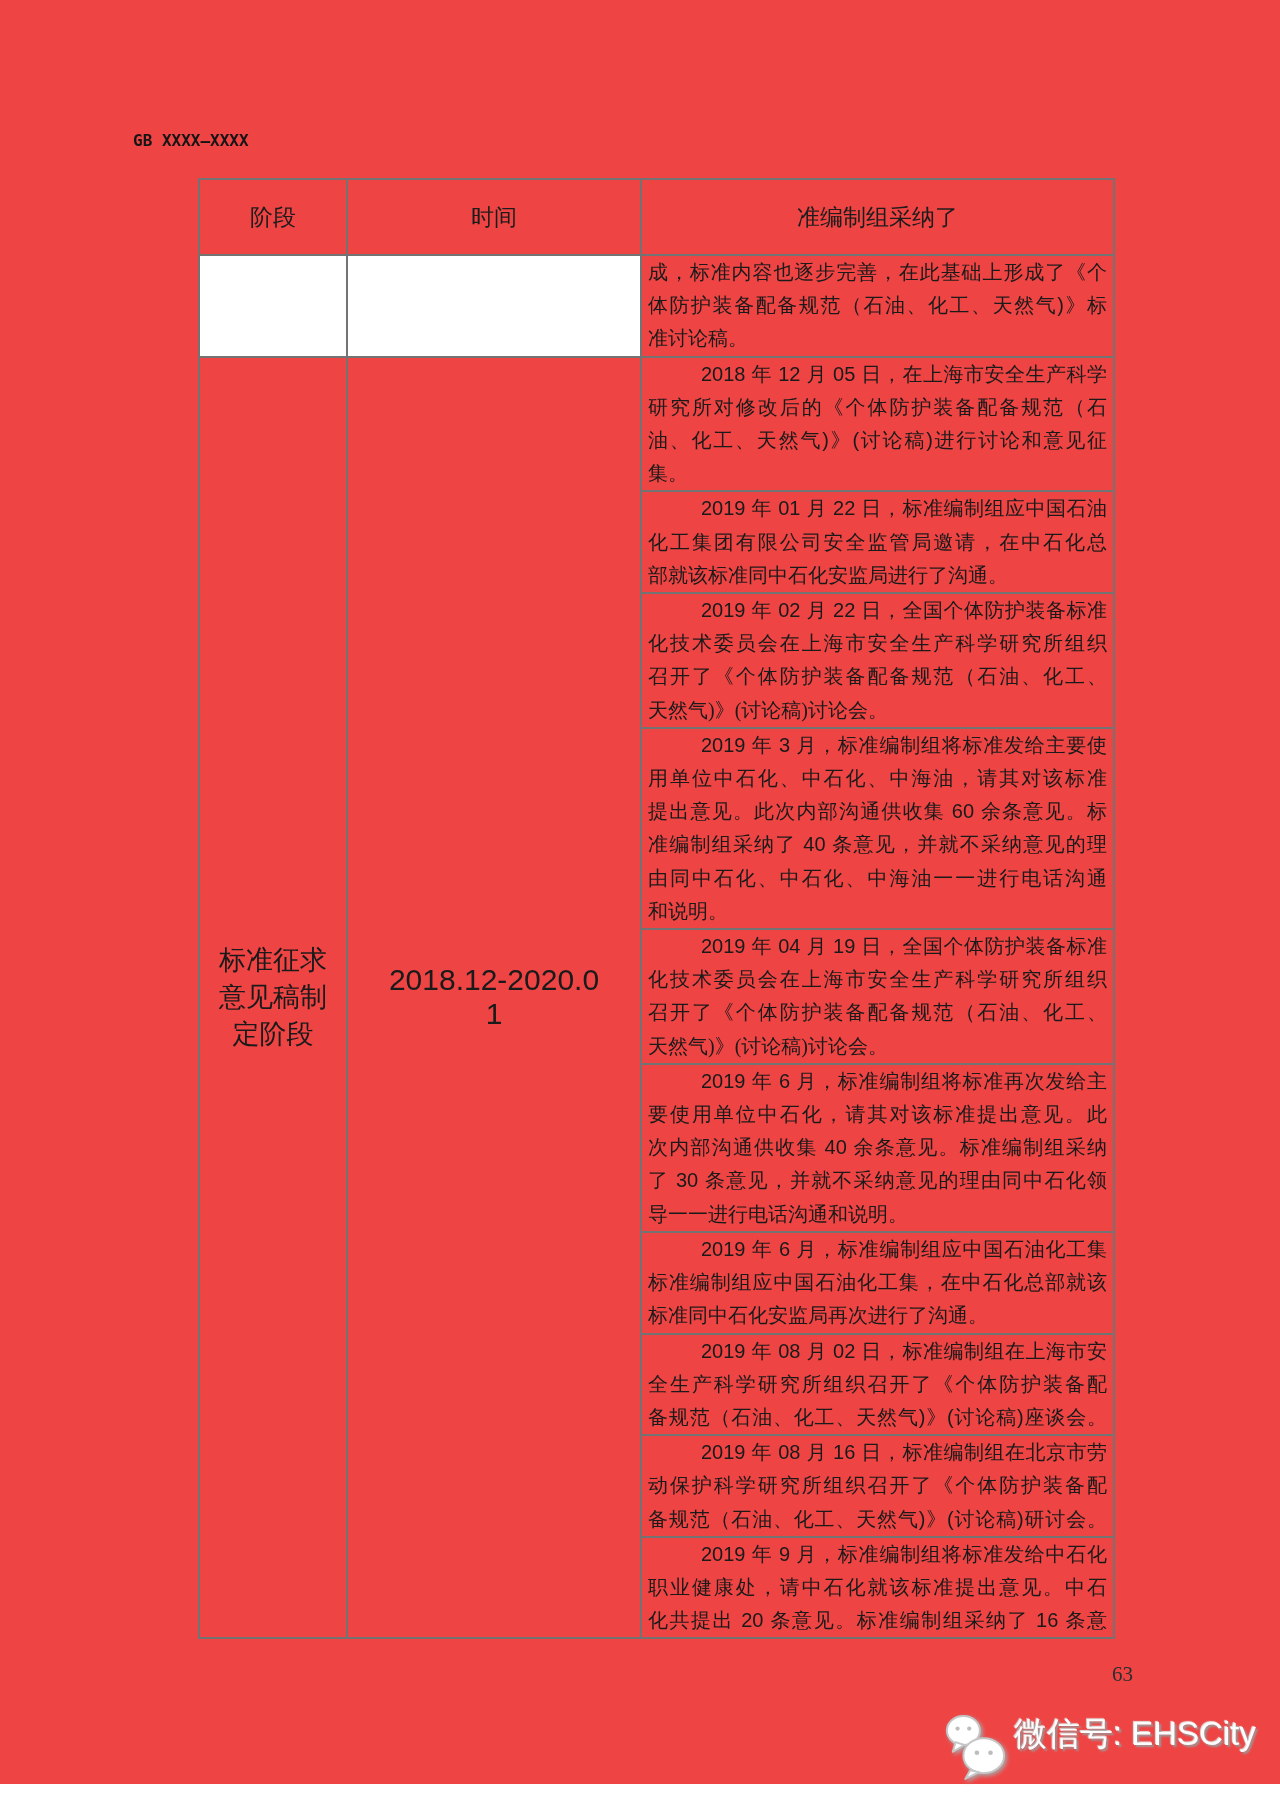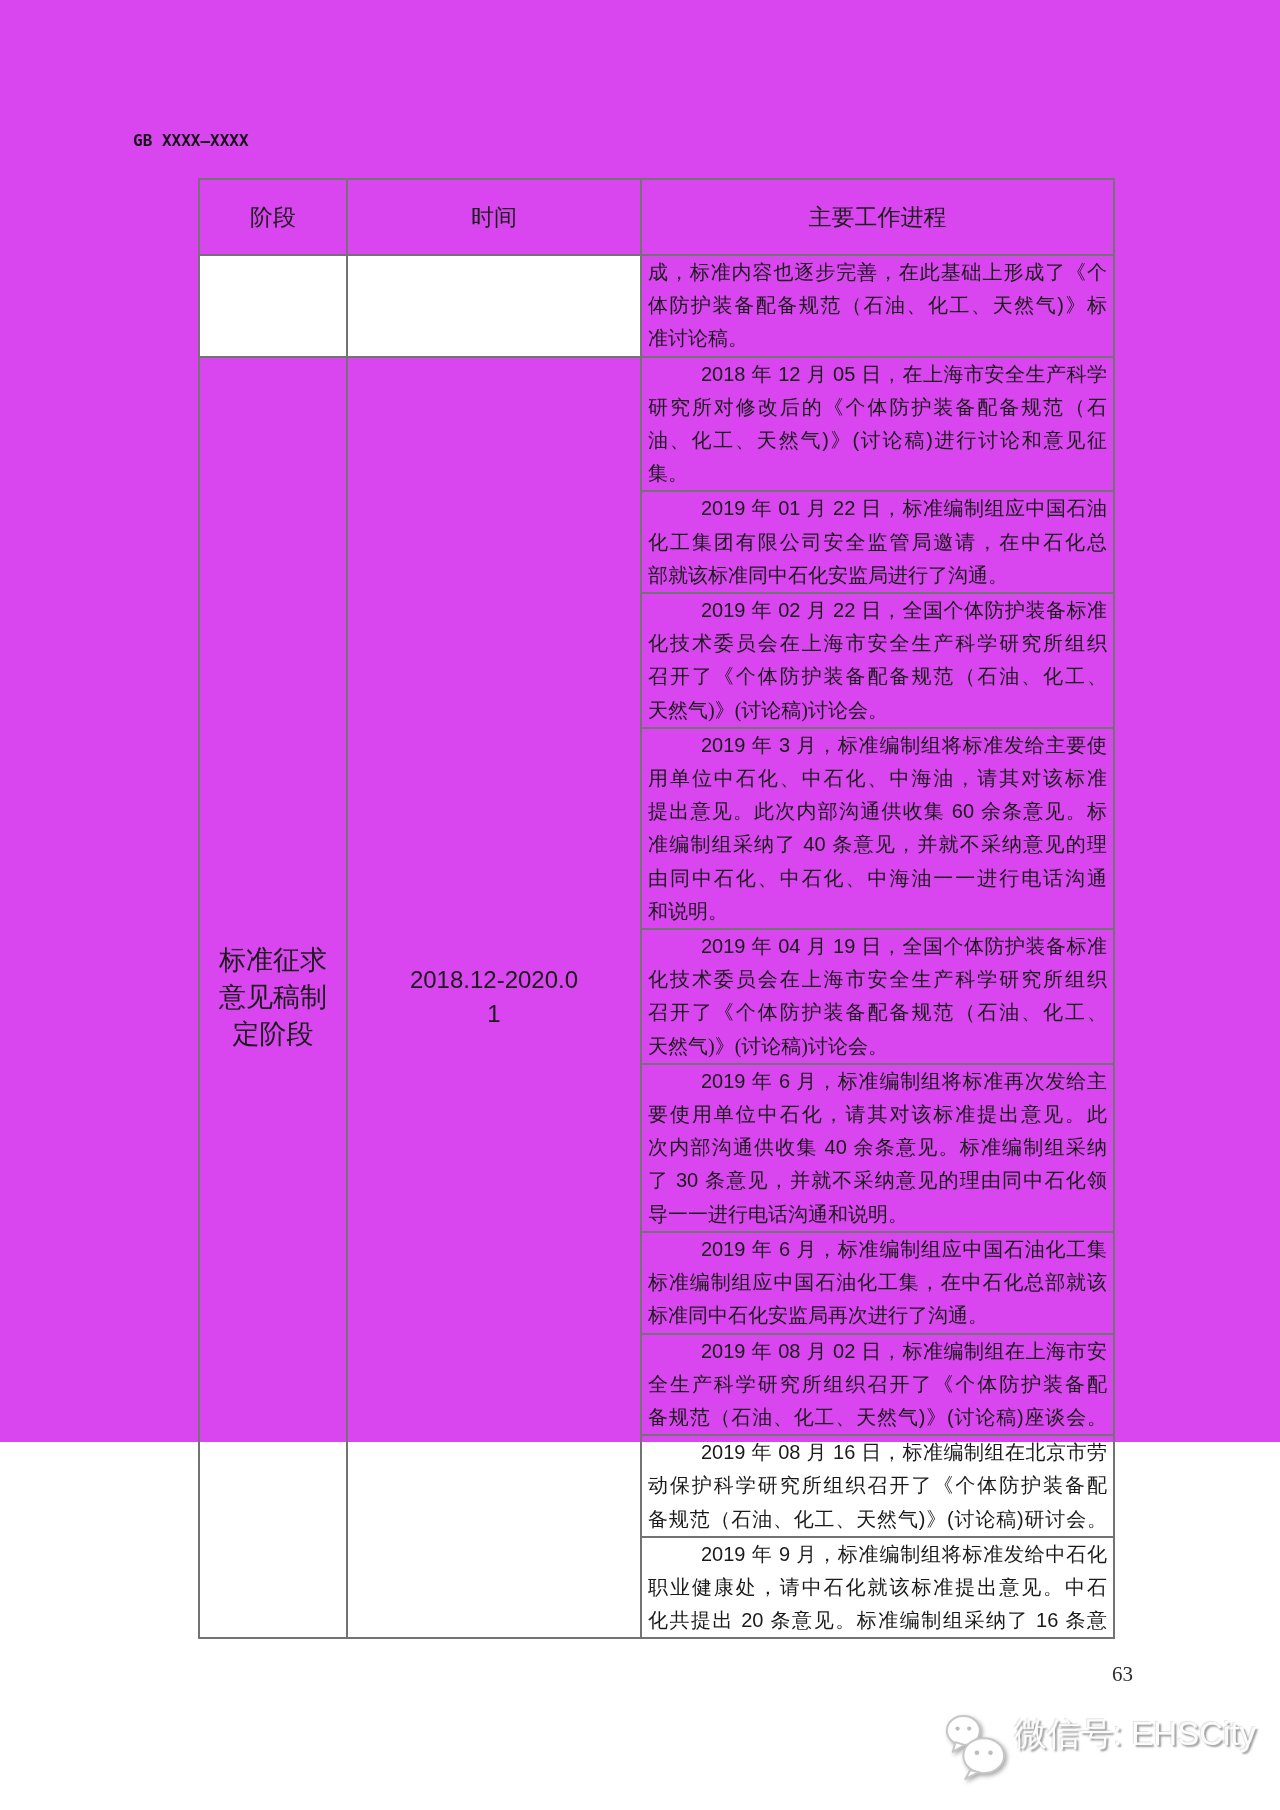--- a/index.html
+++ b/index.html
@@ -1,33 +1,33 @@
 <!DOCTYPE html>
 <html><head>
 <meta charset="utf-8">
 <style>
   html,body{margin:0;padding:0;background:#ffffff;width:1280px;height:1810px;overflow:hidden;}
-  .page{position:absolute;left:0;top:0;width:1280px;height:1442px;background:#d946ef;
+  .page{position:absolute;left:0;top:0;width:1280px;height:1784px;background:#ef4444;
         font-family:"Liberation Sans",sans-serif;color:#1a1a1a;}
   .doc-code{position:absolute;left:133px;top:131px;font-family:"DejaVu Sans Mono",monospace;
             font-size:16px;font-weight:700;letter-spacing:0;color:#141414;}
   table.tbl{position:absolute;left:198px;top:178px;width:915px;border-collapse:collapse;table-layout:fixed;}
   .tbl th,.tbl td{border:2px solid #737373;vertical-align:top;}
   .tbl thead th{height:72px;vertical-align:middle;text-align:center;font-weight:400;
                 font-size:23px;font-family:"Liberation Sans",serif;color:#1c1c1c;}
   td.c3{padding:0 6px;font-size:20px;font-family:"Liberation Sans",serif;color:#1a1a1a;margin-top:24px;}
   td.ec{background:#fff;}
   .line{line-height:33.2px;text-align:justify;text-align-last:justify;-moz-text-align-last:justify;
         white-space:nowrap;overflow:hidden;}
   .line.ind{padding-left:53px;}
   .line.end{text-align-last:auto;font-family:Liberation Serif, serif;-moz-text-align-last:auto;}
   td.stage-cell{vertical-align:middle;text-align:center;font-size:27px;
                 font-family:"Liberation Sans",serif;color:#1a1a1a;}
   .sline{line-height:37px;text-align:center;}
-  td.time-cell{vertical-align:middle;text-align:center;font-size:24px;
+  td.time-cell{vertical-align:middle;text-align:center;font-size:30px;
                font-family:"Liberation Sans",sans-serif;color:#1a1a1a;border-radius:29px;}
   .tline{line-height:34px;text-align:center;}
   .pageno{position:absolute;left:1112px;top:1662px;font-size:21px;
           font-family:"Liberation Serif",serif;color:#2e2e2e;text-align:center;}
   .watermark{position:absolute;left:944px;top:1712px;display:flex;align-items:flex-start;gap:8px;}
   .wm-icon{filter:drop-shadow(2px 2px 2px #a8a8a8);}
   .wm-text{font-size:33px;font-family:"Liberation Sans",sans-serif;color:#fcfcfc;
            text-shadow:2px 2px 2px #9a9a9a,-1px -1px 1px #e2e2e2;white-space:nowrap;}
 </style>
 </head>
@@ -40,21 +40,21 @@
   <table class="tbl">
     <colgroup>
       <col style="width:148px">
         <col style="width:294px">
         <col style="width:473px">
     </colgroup>
     <thead>
       <tr>
         <th>阶段</th>
         <th>时间</th>
-        <th>主要工作进程</th>
+        <th>准编制组采纳了</th>
       </tr>
     </thead>
     <tbody id="tbl-body">
         <tr>
           <td class="ec"></td>
           <td class="ec"></td>
           <td class="c3">
             <div class="line">成，标准内容也逐步完善，在此基础上形成了《个</div>
             <div class="line">体防护装备配备规范（石油、化工、天然气)》标</div>
             <div class="line end">准讨论稿。</div>

